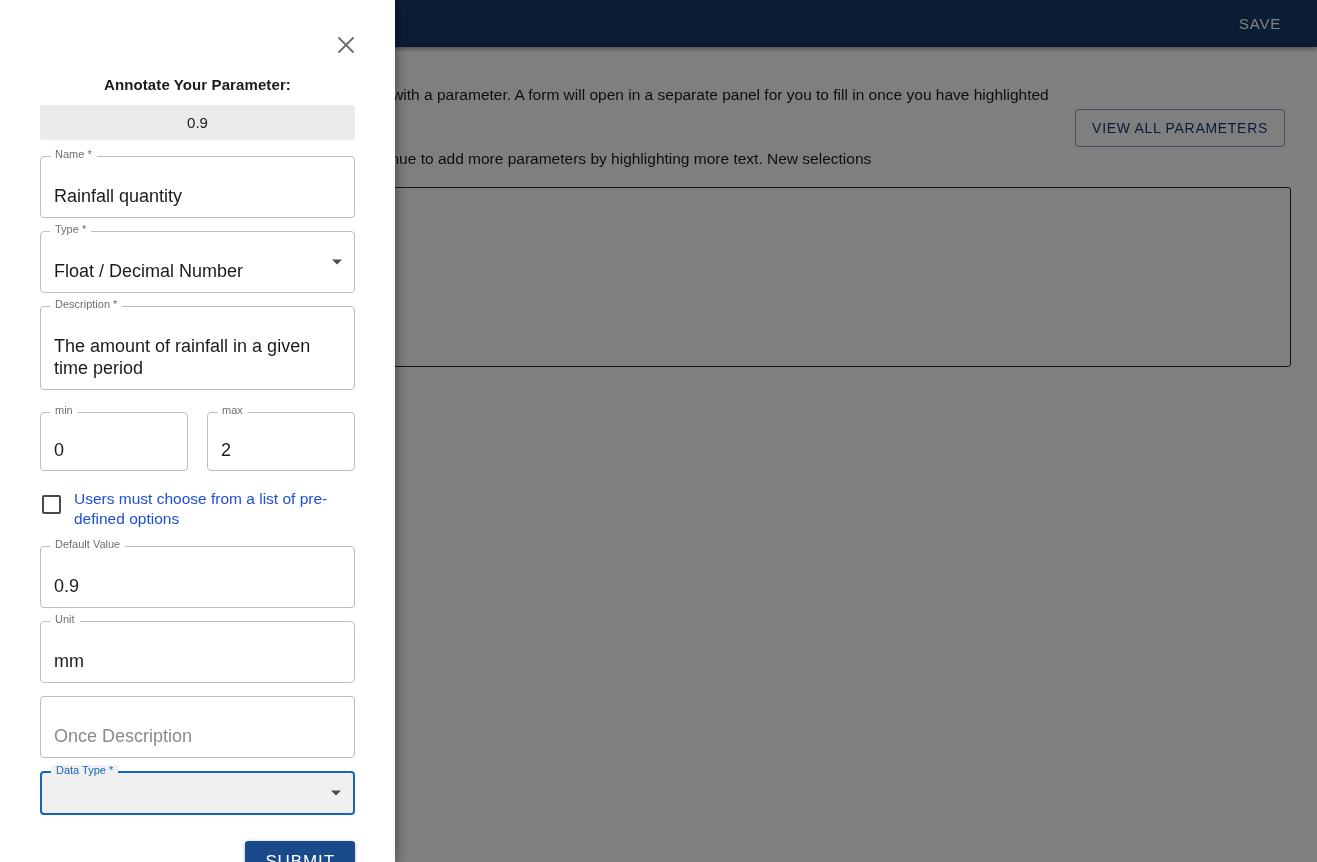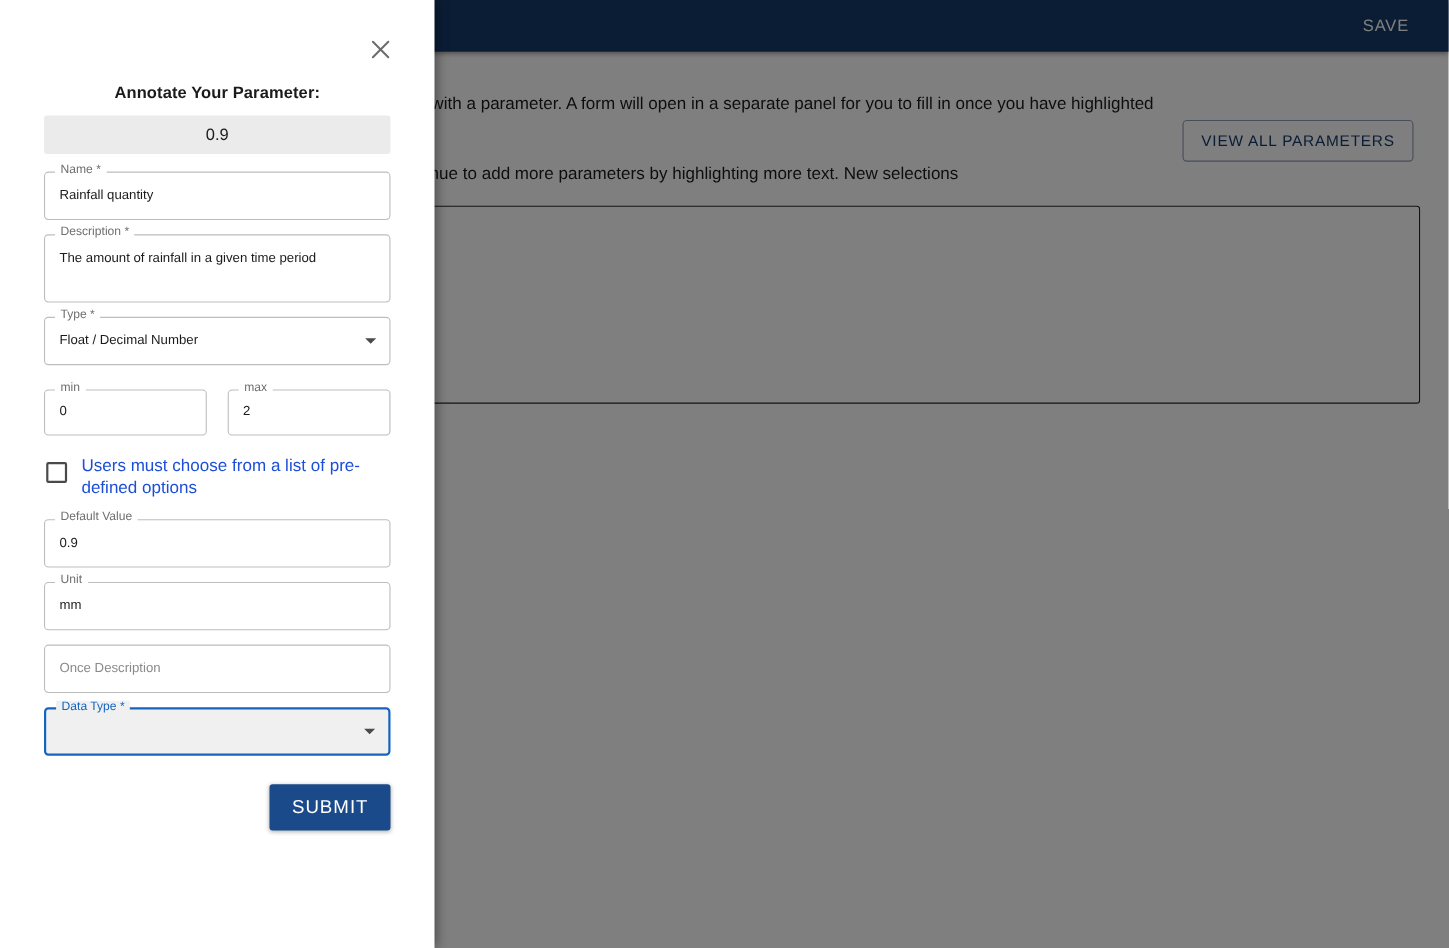--- a/index.html
+++ b/index.html
@@ -146,24 +146,25 @@
     position: absolute;
     top: -8px; left: 9px;
     background: #ffffff;
     padding: 0 5px;
     font-size: 11px;
     color: #6f6f6f;
     line-height: 1;
     white-space: nowrap;
   }
   .field .value {
-    font-size: 12px;
+    font-size: 18px;
     color: #1b1b1b;
     line-height: 1.22;
     word-wrap: break-word;
+    margin-top: 16px;
   }
   .field .value.placeholder { color: #8a8a8a; }
   .field.no-legend { padding-top: 13px; }
 
   .field.select .value { padding-right: 22px; }
   .caret {
     position: absolute;
     right: 12px; top: 50%;
     transform: translateY(-50%);
     width: 0; height: 0;
@@ -258,29 +259,29 @@
 
     <div id="selected-text-chip">0.9</div>
 
     <div class="form-area">
 
       <div class="field" id="field-name">
         <span class="legend">Name *</span>
         <div class="value">Rainfall quantity</div>
       </div>
 
-      <div class="field" id="field-description">
-        <span class="legend">Description *</span>
-        <div class="value">The amount of rainfall in a given time period</div>
-      </div>
-
       <div class="field select" id="field-type">
         <span class="legend">Type *</span>
         <div class="value">Float / Decimal Number</div>
         <span class="caret"></span>
+      </div>
+
+      <div class="field" id="field-description">
+        <span class="legend">Description *</span>
+        <div class="value">The amount of rainfall in a given time period</div>
       </div>
 
       <div class="minmax-row">
         <div class="field" id="field-min">
           <span class="legend">min</span>
           <div class="value">0</div>
         </div>
         <div class="field" id="field-max">
           <span class="legend">max</span>
           <div class="value">2</div>

